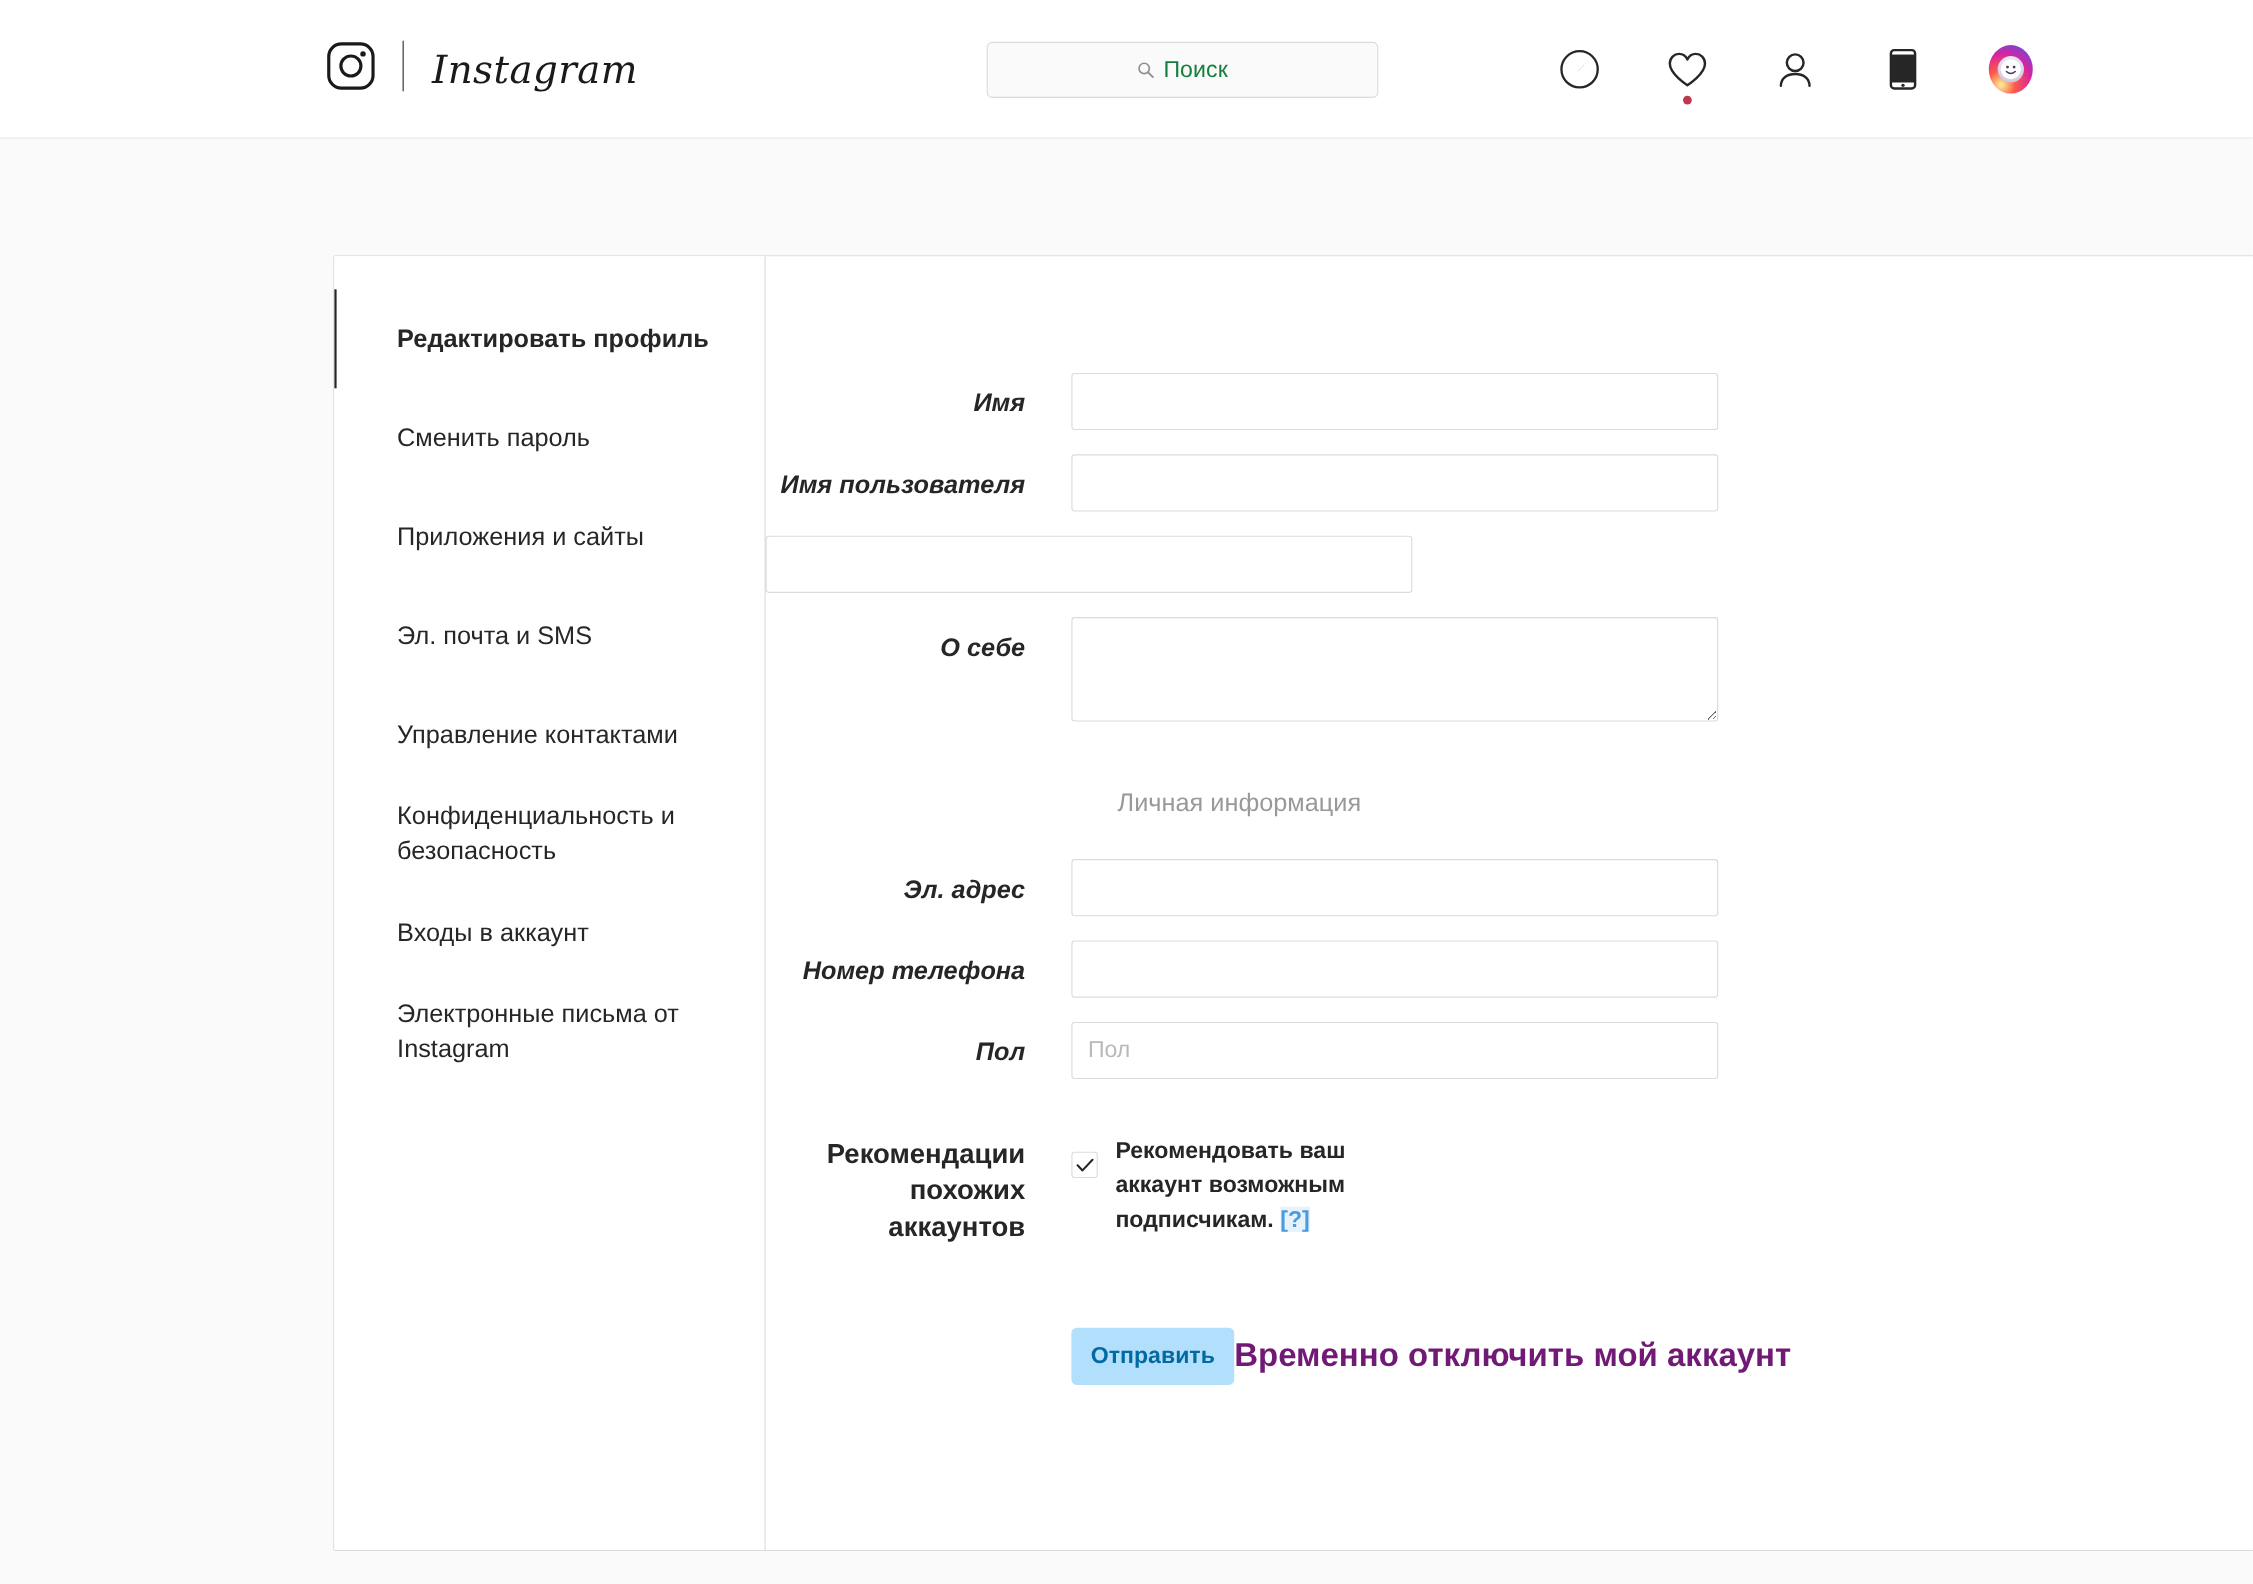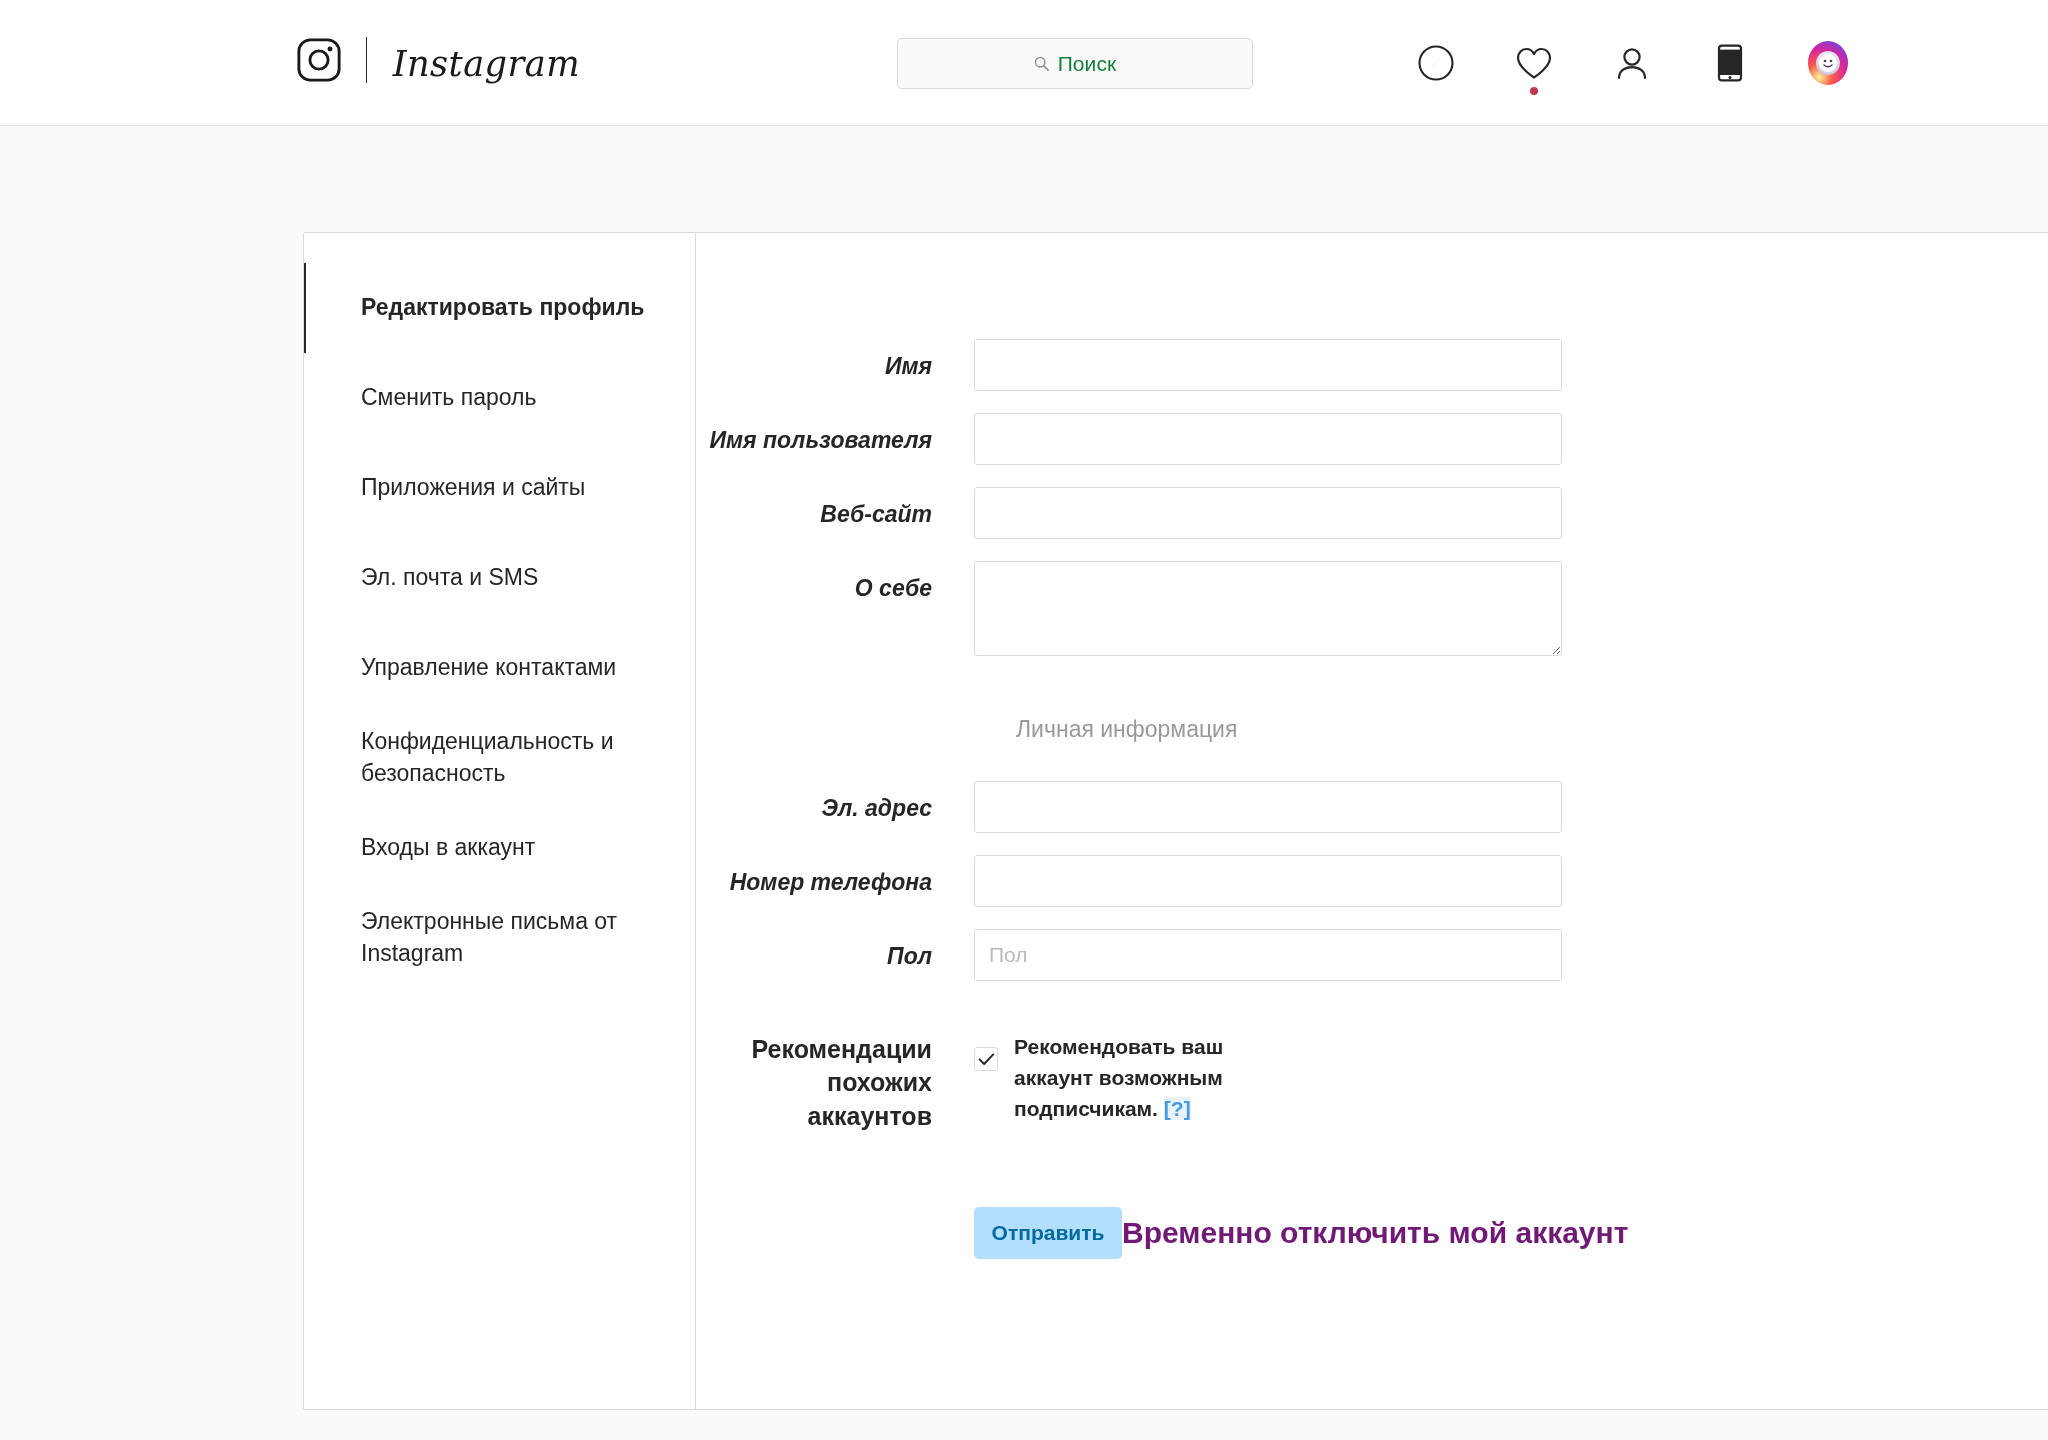--- a/index.html
+++ b/index.html
@@ -472,21 +472,20 @@
         </div>
 
         <div class="form-row">
           <label class="form-label">Имя пользователя</label>
           <div class="form-control">
             <input class="text-input" type="text" value="" style="">
           </div>
         </div>
 
         <div class="form-row">
-          <label class="form-label">Веб-сайт</label>
           <div class="form-control">
             <input class="text-input" type="text" value="" style="">
           </div>
         </div>
 
         <div class="form-row">
           <label class="form-label">О себе</label>
           <div class="form-control">
             <textarea class="bio-area" placeholder="" style=""></textarea>
           </div>

